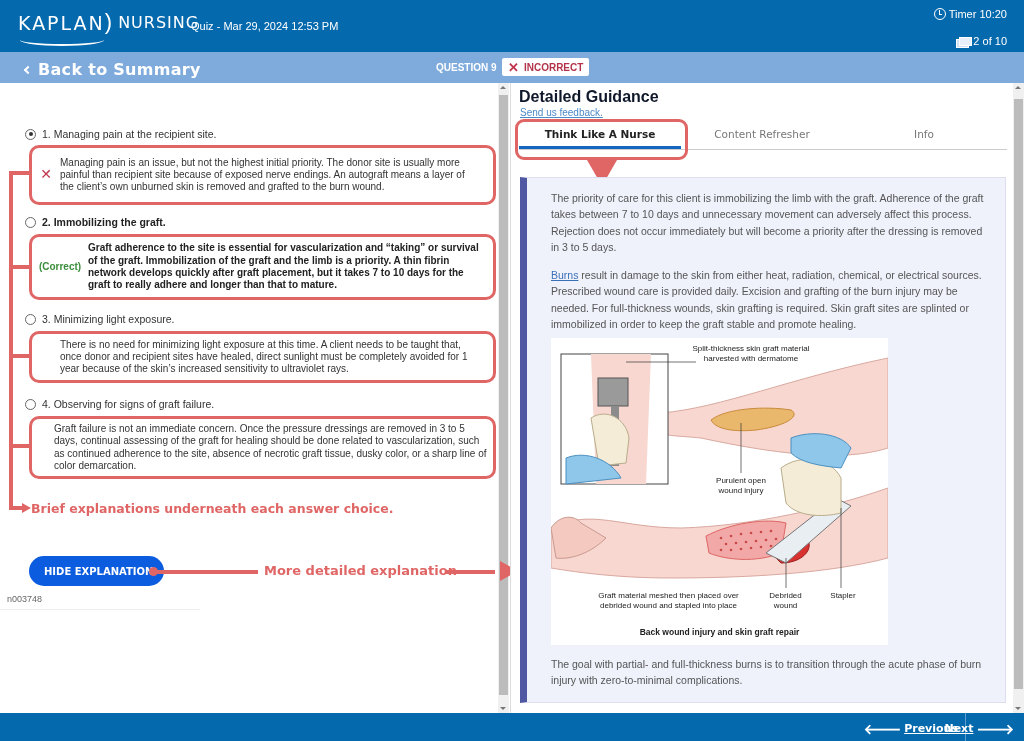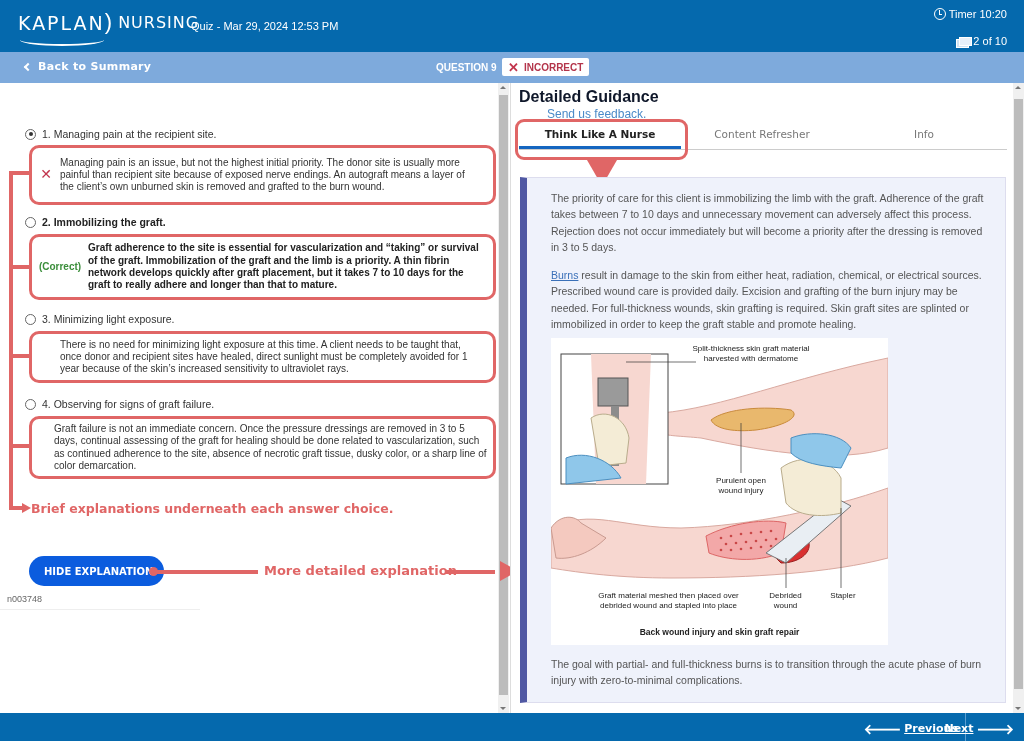--- a/index.html
+++ b/index.html
@@ -18,21 +18,21 @@
   .clock-icon { width: 12px; height: 12px; border: 1.5px solid #fff; border-radius: 50%; position: relative; }
   .clock-icon::before { content: ""; position: absolute; left: 4px; top: 1px; width: 1.5px; height: 4px; background: #fff; }
   .clock-icon::after { content: ""; position: absolute; left: 4px; top: 4.5px; width: 3px; height: 1.5px; background: #fff; }
   .progress { position: absolute; right: 17px; top: 35px; font-size: 11px; display: flex; align-items: center; gap: 3px; }
   .cards-icon { width: 14px; height: 9px; position: relative; }
   .cards-icon::before { content: ""; position: absolute; left: 0; top: 2px; width: 11px; height: 7px; background: #cfe3f4; border: 1px solid #fff; }
   .cards-icon::after { content: ""; position: absolute; left: 3px; top: 0; width: 11px; height: 7px; background: #e7f0fa; border: 1px solid #fff; }
 
   
   .subbar { position: absolute; left: 0; top: 52px; width: 1024px; height: 31px; background: #7eaadc; }
-  .back-link { position: absolute; left: 25px; top: 8px; font-size: 11px; color: #fff; font-weight: bold; letter-spacing: 0.3px; display: flex; align-items: center; gap: 7px; font-family: "DejaVu Sans", sans-serif; }
+  .back-link { position: absolute; left: 25px; top: 8px; font-size: 16px; color: #fff; font-weight: bold; letter-spacing: 0.3px; display: flex; align-items: center; gap: 7px; font-family: "DejaVu Sans", sans-serif; }
   .chevron-left-icon { display: inline-block; width: 6px; height: 6px; border-left: 2px solid #fff; border-bottom: 2px solid #fff; transform: rotate(45deg); }
   .question-num { position: absolute; left: 436px; top: 10px; font-size: 10px; color: #fff; font-weight: bold; }
   .status-badge { position: absolute; left: 502px; top: 58px; height: 18px; background: #fff; border-radius: 2px; padding: 0 6px; display: flex; align-items: center; gap: 5px; font-size: 10px; font-weight: bold; color: #b3344a; }
   .x-icon { font-size: 13px; color: #c2344c; line-height: 1; }
 
   
   .left-pane { position: absolute; left: 0; top: 83px; width: 498px; height: 630px; background: #fff; overflow: hidden; }
   .question-stem { position: absolute; left: 7px; top: 6px; width: 480px; font-size: 10.5px; line-height: 13px; color: #333; display: flex; gap: 6px; }
   .arrow-marker-icon { flex: 0 0 auto; width: 12px; height: 12px; position: relative; margin-top: 1px; }
   .arrow-marker-icon::before { content: ""; position: absolute; left: 0; top: 0; width: 0; height: 0; border-left: 11px solid #2a4a8c; border-top: 6px solid transparent; border-bottom: 6px solid transparent; }
@@ -67,21 +67,21 @@
   .scroll-thumb { position: absolute; left: 1px; width: 9px; background: #bcbcbc; }
   .scroll-arrow { position: absolute; left: 2px; width: 0; height: 0; border-left: 3px solid transparent; border-right: 3px solid transparent; }
   .scroll-arrow.up { top: 3px; border-bottom: 3px solid #777; }
   .scroll-arrow.down { bottom: 3px; border-top: 3px solid #777; }
 
   .annot-big-arrow { position: absolute; left: 497px; top: 481px; width: 0; height: 0; border-left: 18px solid #e06666; border-top: 10px solid transparent; border-bottom: 10px solid transparent; }
 
   
   .right-pane { position: absolute; left: 510px; top: 83px; width: 503px; height: 630px; background: #fff; border-left: 1px solid #ddd; }
   .guidance-title { position: absolute; left: 8px; top: 5px; font-size: 16px; font-weight: bold; color: #0f172a; }
-  .feedback-link { position: absolute; left: 9px; top: 24px; font-size: 12px; color: #4a8ac8; text-decoration: underline; margin-left: 27px; }
+  .feedback-link { position: absolute; left: 9px; top: 24px; font-size: 10px; color: #4a8ac8; text-decoration: underline; }
   .tabs { position: absolute; left: 8px; top: 37px; width: 488px; height: 30px; border-bottom: 1px solid #ccc; display: flex; }
   .tab { width: 162px; text-align: center; font-family: "DejaVu Sans", sans-serif; font-size: 10.5px; color: #777; line-height: 28px; }
   .tab.active { color: #222; font-weight: bold; border-bottom: 3px solid #1466c0; }
   .tab-highlight { position: absolute; left: 4px; top: 36px; width: 173px; height: 41px; border: 3px solid #e06666; border-radius: 9px; }
   .tab-pointer { position: absolute; left: 76px; top: 77px; width: 0; height: 0; border-left: 15px solid transparent; border-right: 15px solid transparent; border-top: 26px solid #e06666; }
 
   .guide-box { position: absolute; left: 9px; top: 94px; width: 486px; height: 526px; background: #eff2fb; border: 1px solid #dde; border-left: 7px solid #5058a3; }
   .guide-text { position: absolute; left: 24px; width: 440px; font-size: 10.5px; line-height: 16.3px; color: #555; }
   .guide-text a { color: #3a70b8; text-decoration: underline; }
 

